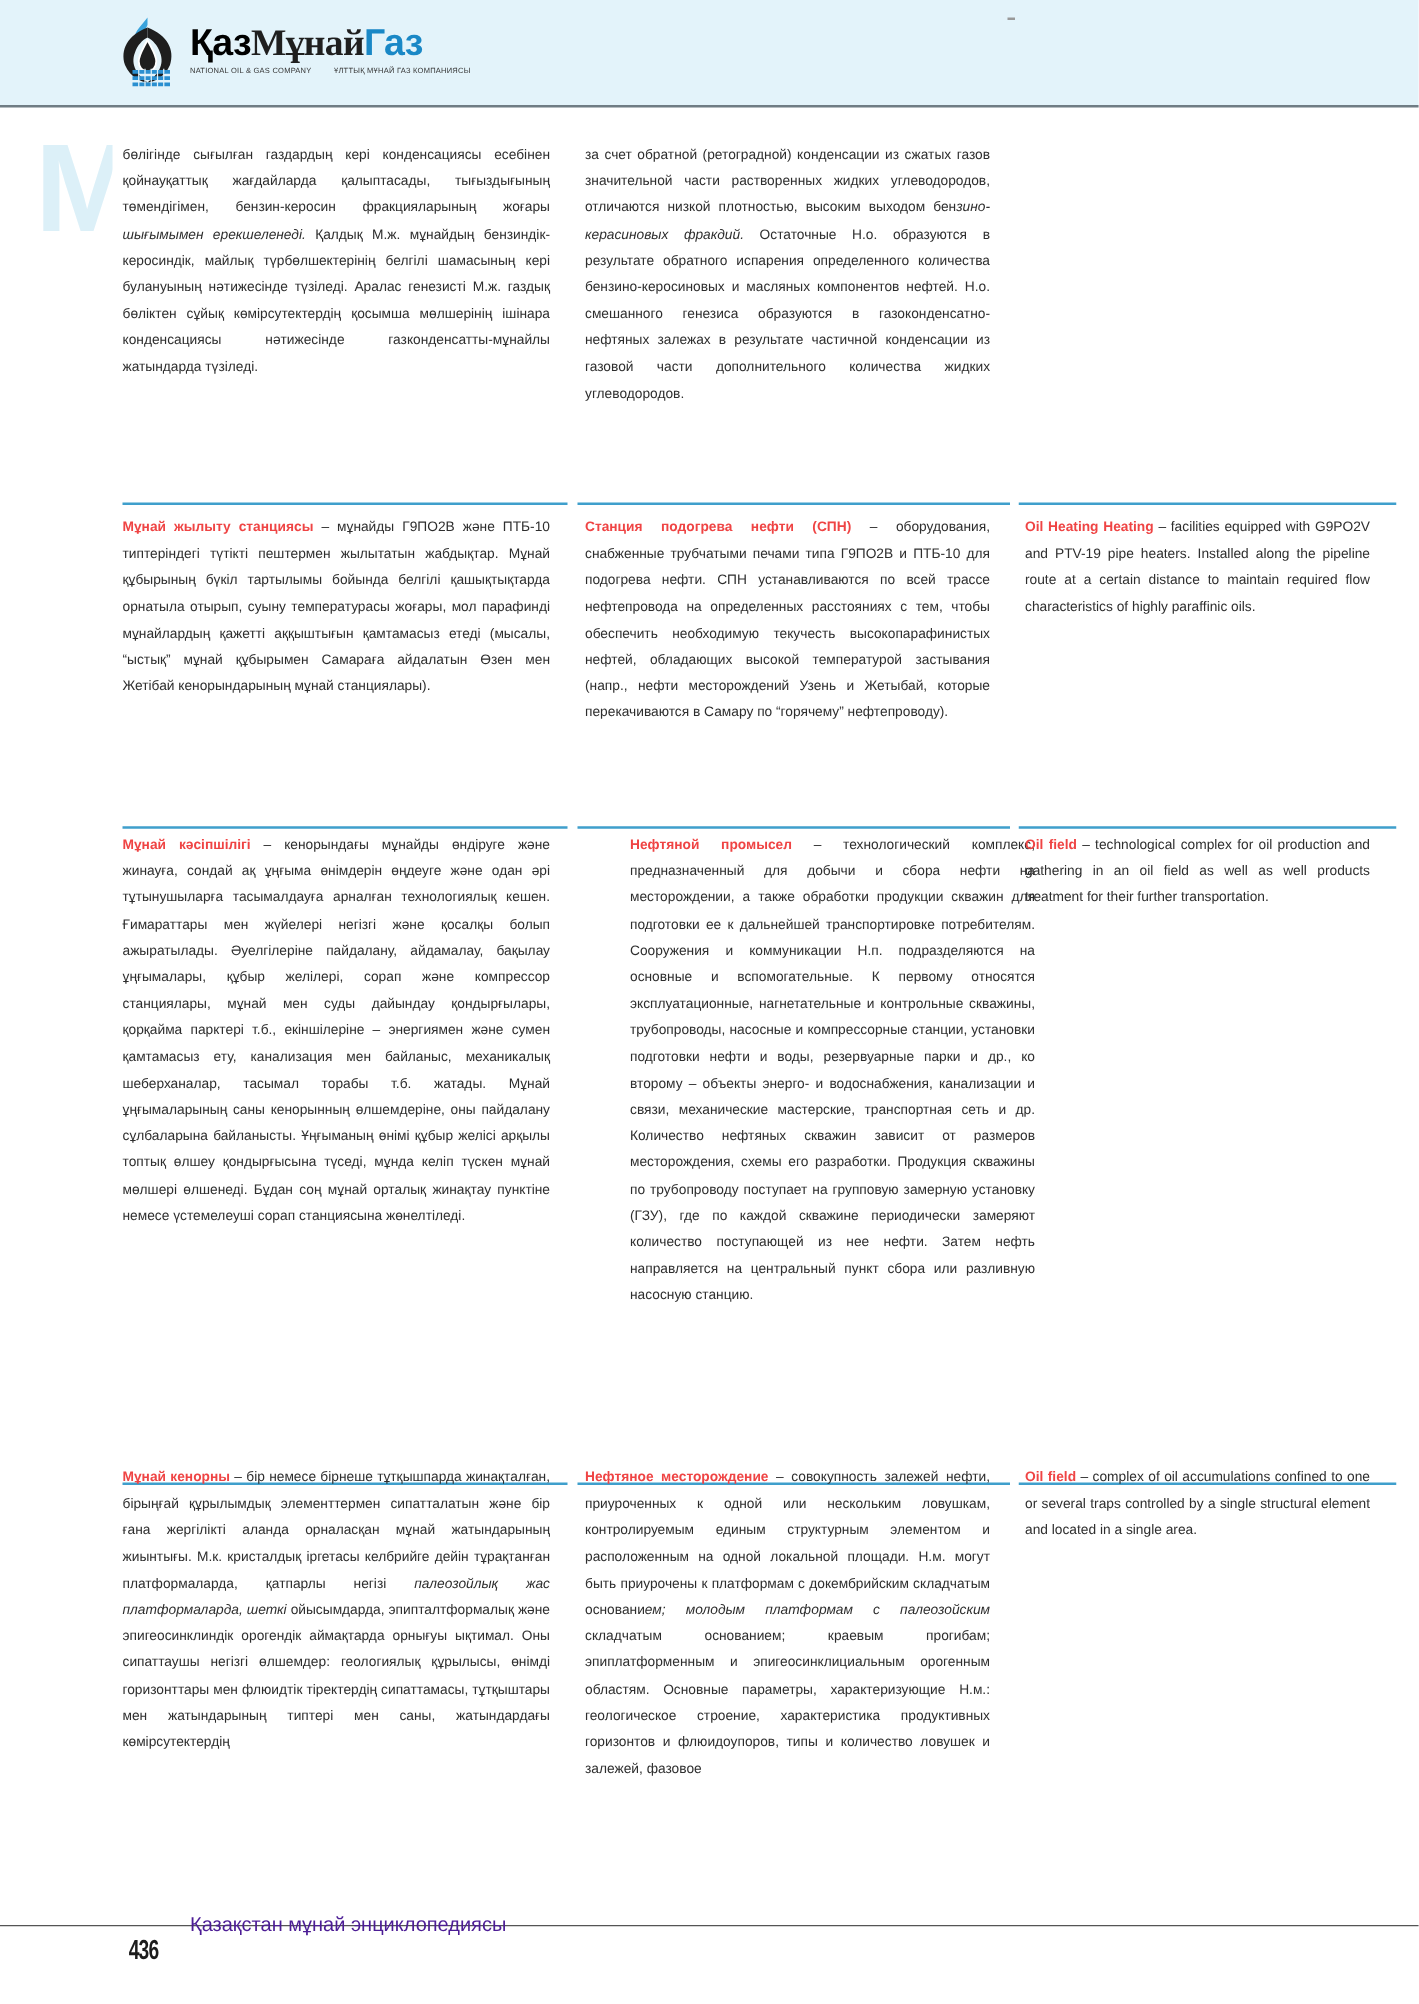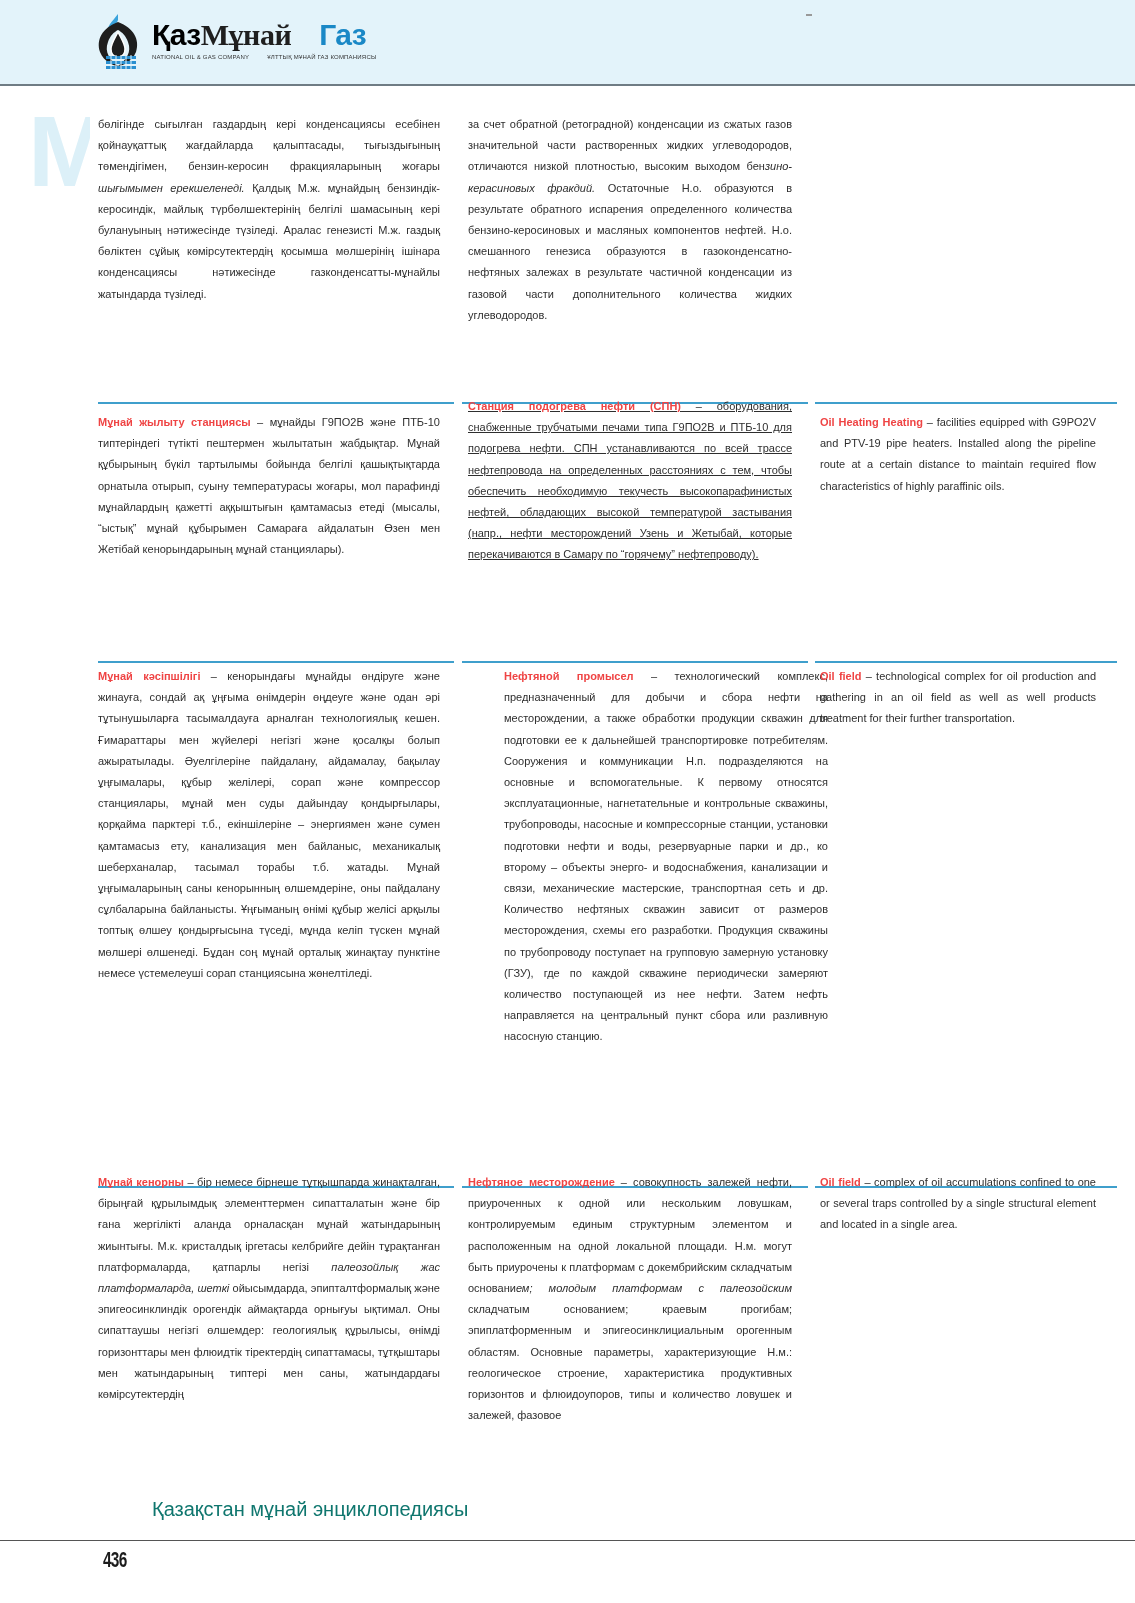--- a/index.html
+++ b/index.html
@@ -19,21 +19,21 @@
   }
   .logo { position: absolute; left: 92px; top: 12px; width: 290px; height: 60px; }
   .logo-emblem { position: absolute; left: 0; top: 0; width: 52px; height: 60px; }
   .logo-title {
     position: absolute; left: 60px; top: 8px;
     font-family: "Liberation Sans", sans-serif; font-weight: bold;
     font-size: 30px; letter-spacing: -0.5px; line-height: 30px; white-space: nowrap;
   }
   .logo-title .p1 { color: #000000; }
   .logo-title .p2 { color: #1f1f1f; font-family: Liberation Serif, serif; }
-  .logo-title .p3 { color: #1a88c6; margin-left: 28px; }
+  .logo-title .p3 { color: #1a88c6; }
   .logo-sub {
     position: absolute; left: 60px; top: 42px; font-size: 6px; color: #333;
     white-space: nowrap; letter-spacing: 0.2px;
   }
   .logo-sub .right { margin-left: 18px; }
   .top-dash { position: absolute; left: 806px; top: 14px; width: 6px; height: 2px; background: #999; }
 
   .dropcap {
     position: absolute; left: 28px; top: 112px; width: 62px; height: 78px;
     font-family: "Liberation Sans", sans-serif; font-weight: bold;
@@ -59,21 +59,21 @@
 
   .footer-rule {
     position: absolute; left: 0; top: 1540px; width: 1135px; height: 1px; background: #555;
   }
   .page-num {
     position: absolute; left: 103px; top: 1547px; font-family: "Liberation Sans", sans-serif;
     font-weight: bold; font-size: 22px; color: #1c1c1c; transform: scaleX(0.7); transform-origin: left;
     letter-spacing: -1px;
   }
   .footer-title {
-    position: absolute; left: 152px; top: 1498px; font-size: 20px; color: #0f766e;
+    position: absolute; left: 152px; top: 1532px; font-size: 16px; color: #4c1d95;
   }
 </style>
 </head>
 <body>
 
 <div class="header"></div>
 <div class="header-rule"></div>
 <div class="top-dash"></div>
 
 <div class="logo">
@@ -107,21 +107,21 @@
 
 <div class="col c1" style="top:114px;">бөлігінде сығылған газдардың кері конденсациясы есебінен қойнауқаттық жағдайларда қалыптасады, тығыздығының төмендігімен, бензин-керосин фракцияларының жоғары <i>шығымымен ерекшеленеді.</i> Қалдық М.ж. мұнайдың бензиндік-керосиндік, майлық түрбөлшектерінің белгілі шамасының кері булануының нәтижесінде түзіледі. Аралас генезисті М.ж. газдық бөліктен сұйық көмірсутектердің қосымша мөлшерінің ішінара конденсациясы нәтижесінде газконденсатты-мұнайлы жатындарда түзіледі.</div>
 <div class="col c2" style="top:114px;">за счет обратной (ретоградной) конденсации из сжатых газов значительной части растворенных жидких углеводородов, отличаются низкой плотностью, высоким выходом бен<i>зино-керасиновых фракдий.</i> Остаточные Н.о. образуются в результате обратного испарения определенного количества бензино-керосиновых и масляных компонентов нефтей. Н.о. смешанного генезиса образуются в газоконденсатно-нефтяных залежах в результате частичной конденсации из газовой части дополнительного количества жидких углеводородов.</div>
 
 <div class="rule r-c1" style="top:402px;"></div>
 <div class="rule r-c2" style="top:402px;"></div>
 <div class="rule r-c3" style="top:402px;"></div>
 <div class="col c1" style="top:412px;">
   <b>Мұнай жылыту станциясы</b><span> – мұнайды Г9ПО2В және ПТБ-10 типтеріндегі түтікті пештермен жылытатын жабдықтар. Мұнай құбырының бүкіл тартылымы бойында белгілі қашықтықтарда орнатыла отырып, суыну температурасы жоғары, мол парафинді мұнайлардың қажетті аққыштығын қамтамасыз етеді (мысалы, “ыстық” мұнай құбырымен Самараға айдалатын Өзен мен Жетібай кенорындарының мұнай станциялары).</span>
 </div>
-<div class="col c2" style="top:396px;text-decoration:underline;">
+<div class="col c2" style="top:412px;">
   <b>Станция подогрева нефти (СПН)</b><span> – оборудования, снабженные трубчатыми печами типа Г9ПО2В и ПТБ-10 для подогрева нефти. СПН устанавливаются по всей трассе нефтепровода на определенных расстояниях с тем, чтобы обеспечить необходимую текучесть высокопарафинистых нефтей, обладающих высокой температурой застывания (напр., нефти месторождений Узень и Жетыбай, которые перекачиваются в Самару по “горячему” нефтепроводу).</span>
 </div>
 <div class="col c3" style="top:412px;">
   <b>Oil Heating Heating</b><span> – facilities equipped with G9PO2V and PTV-19 pipe heaters. Installed along the pipeline route at a certain distance to maintain required flow characteristics of highly paraffinic oils.</span>
 </div>
 
 <div class="rule r-c1" style="top:661px;"></div>
 <div class="rule r-c2" style="top:661px;"></div>
 <div class="rule r-c3" style="top:661px;"></div>
 <div class="col c1" style="top:666px;">

